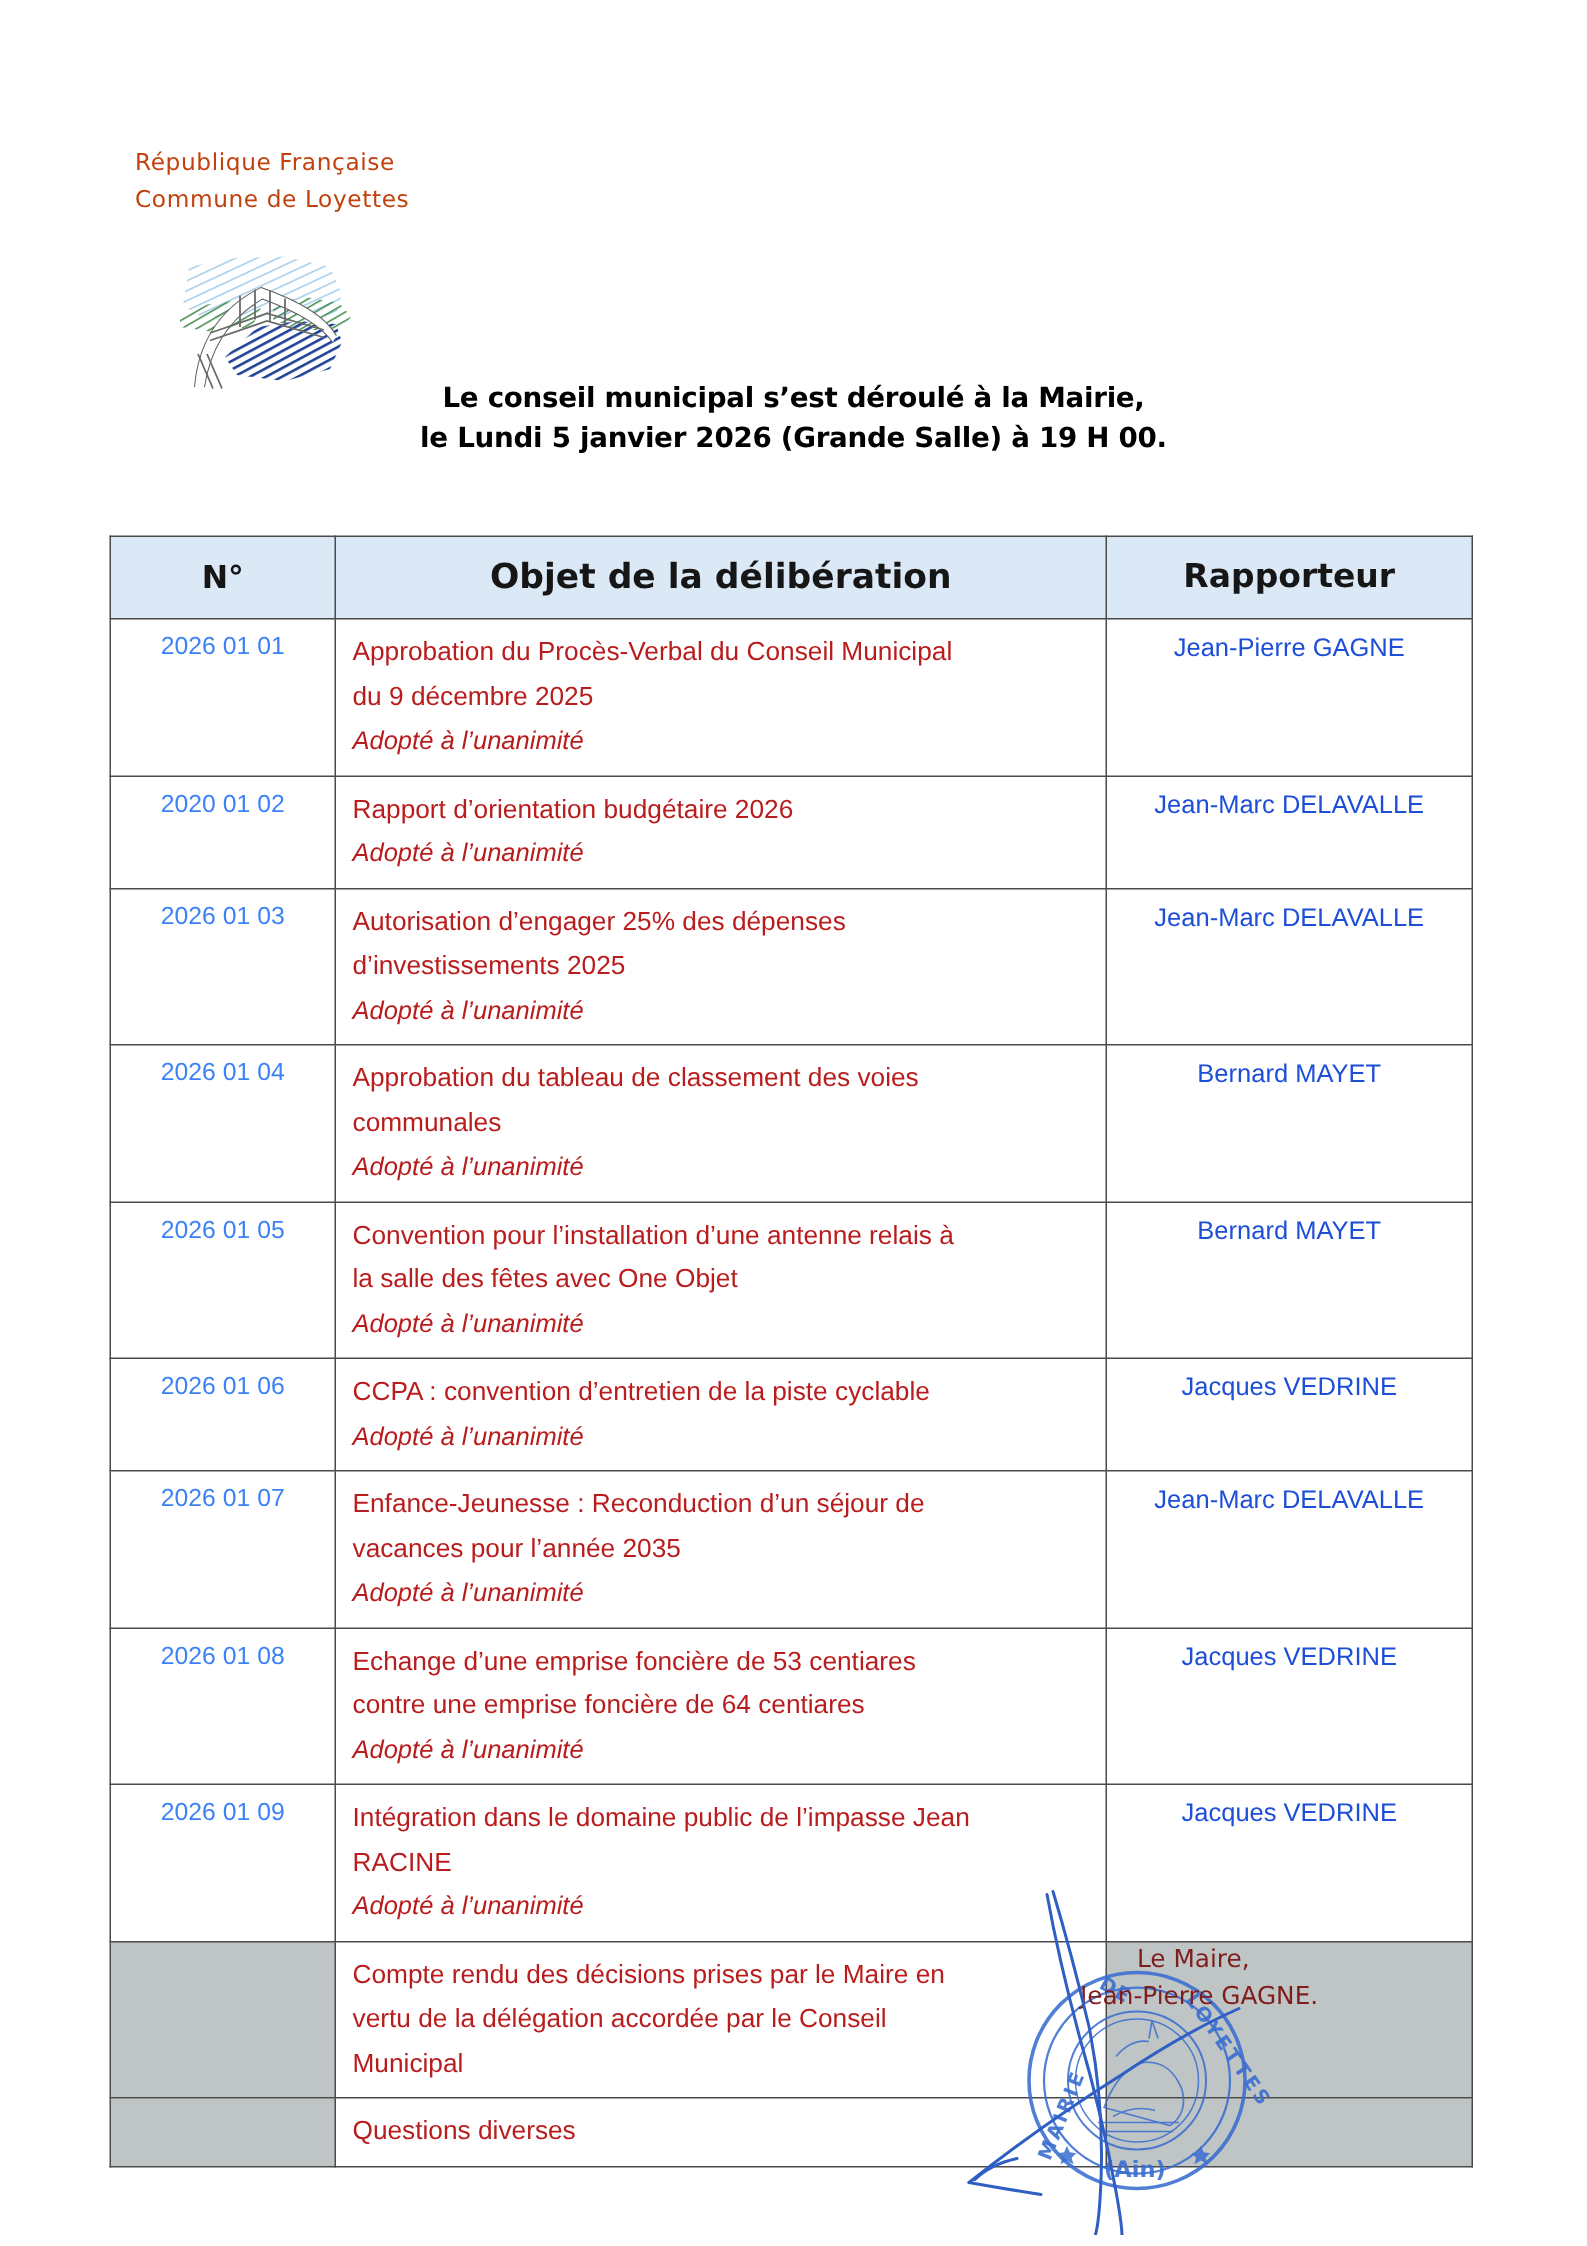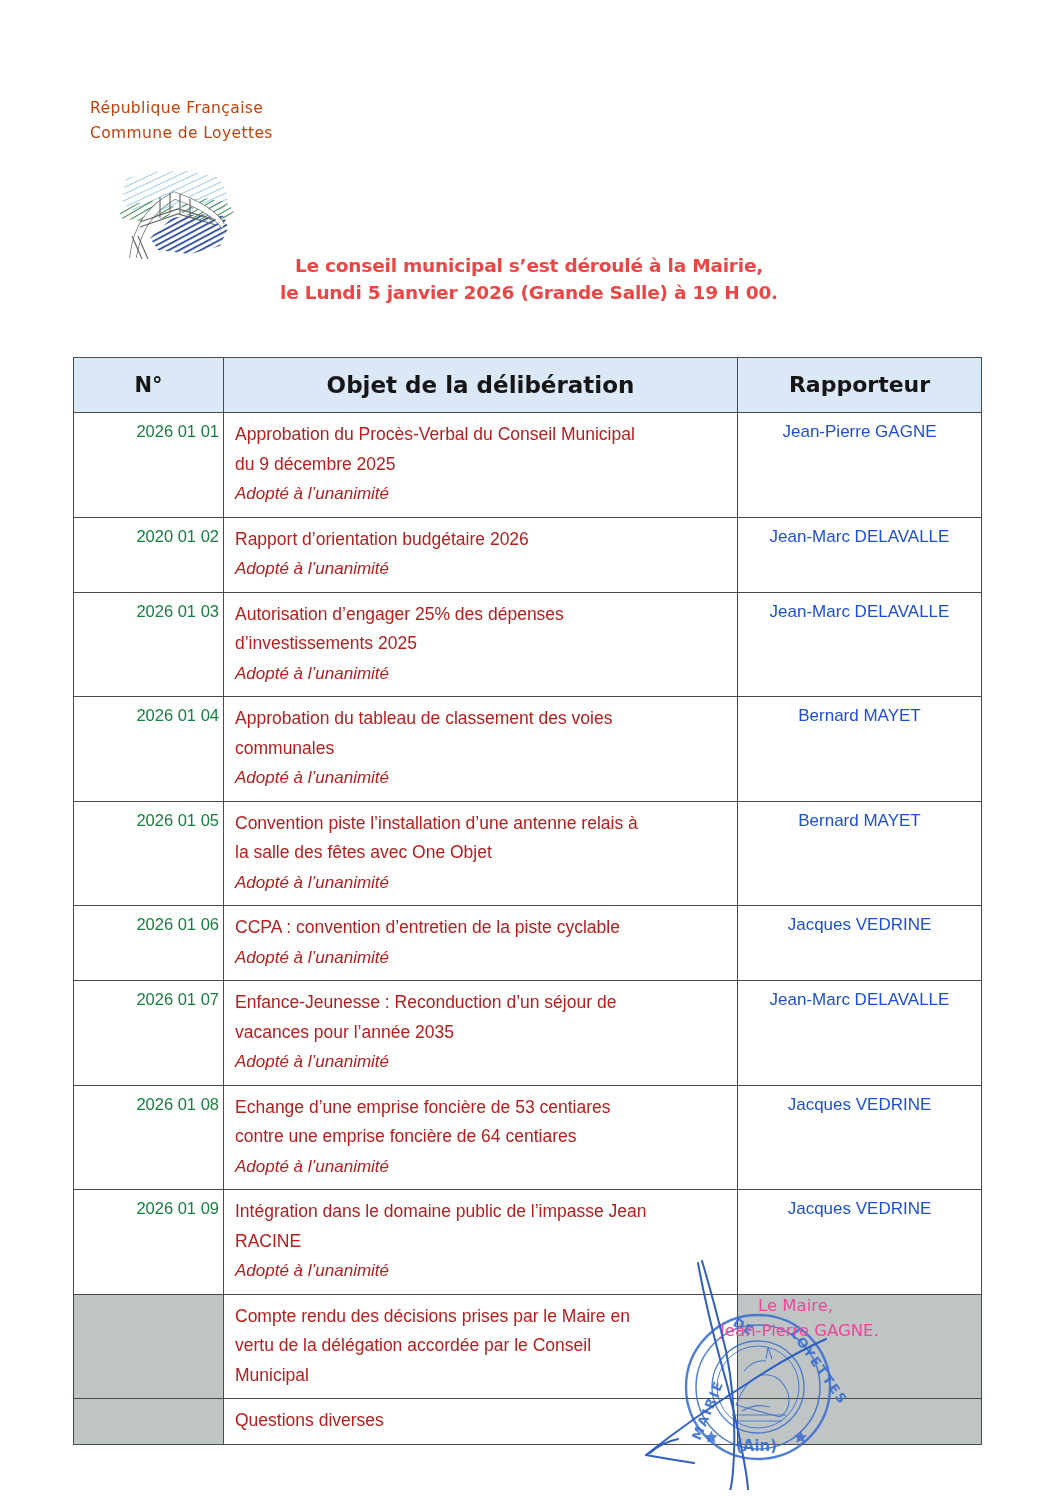--- a/index.html
+++ b/index.html
@@ -48,21 +48,21 @@
     position: absolute;
     left: 0;
     top: 252px;
     width: 1058px;
     text-align: center;
     font-family: "DejaVu Sans", sans-serif;
     font-weight: bold;
     font-size: 18.5px;
     line-height: 27px;
     letter-spacing: -0.2px;
-    color: #ef4444;
+    color: #000000;
   }
   .doc-title div { white-space: nowrap; }
 
   
   .agenda-table {
     position: absolute;
     left: 73px;
     top: 357px;
     width: 908px;
     border-collapse: collapse;
@@ -87,23 +87,23 @@
     color: #161616;
     height: 54px;
     line-height: 54px;
     padding: 0 4px;
   }
   th.h-num { font-size: 21px; }
   th.h-obj { font-size: 23px; }
   th.h-rap { font-size: 22px; }
 
   td.cell-num {
-    text-align: right;
+    text-align: center;
     font-size: 16.5px;
-    color: #15803d;
+    color: #3b82f6;
     padding: 9px 4px 0 4px;
     white-space: nowrap;
   }
   td.cell-obj {
     font-size: 17.5px;
     line-height: 29.5px;
     color: #b91c1c;
     padding: 7px 12px 8px 11px;
   }
   td.cell-obj.justify { text-align: justify; text-align-last: left; }
@@ -130,21 +130,21 @@
     width: 330px;
     height: 235px;
   }
   .signature-text {
     position: absolute;
     left: 118px;
     top: 38px;
     font-family: "DejaVu Sans", sans-serif;
     font-size: 16.5px;
     line-height: 25px;
-    color: #ec4899;
+    color: #7f1d1d;
     white-space: nowrap;
     z-index: 3;
   }
   .signature-text .sig-name { margin-left: -38px; display: block; }
   .stamp-svg, .scrawl-svg {
     position: absolute;
     left: 0;
     top: 0;
   }
   .stamp-svg { z-index: 1; }
@@ -247,21 +247,21 @@
         <td class="cell-obj">
           <span class="obj-line">Approbation du tableau de classement des voies</span>
           <span class="obj-line">communales</span>
           <span class="obj-status">Adopté à l’unanimité</span>
         </td>
         <td class="cell-rap">Bernard MAYET</td>
       </tr>
       <tr>
         <td class="cell-num">2026 01 05</td>
         <td class="cell-obj">
-          <span class="obj-line">Convention piste l’installation d’une antenne relais à</span>
+          <span class="obj-line">Convention pour l’installation d’une antenne relais à</span>
           <span class="obj-line">la salle des fêtes avec One Objet</span>
           <span class="obj-status">Adopté à l’unanimité</span>
         </td>
         <td class="cell-rap">Bernard MAYET</td>
       </tr>
       <tr>
         <td class="cell-num">2026 01 06</td>
         <td class="cell-obj">
           <span class="obj-line">CCPA : convention d’entretien de la piste cyclable</span>
           <span class="obj-status">Adopté à l’unanimité</span>

